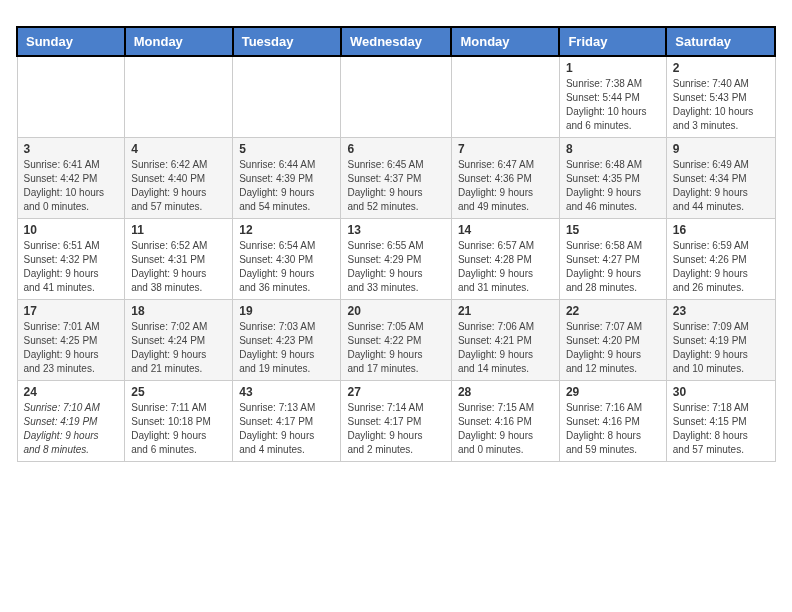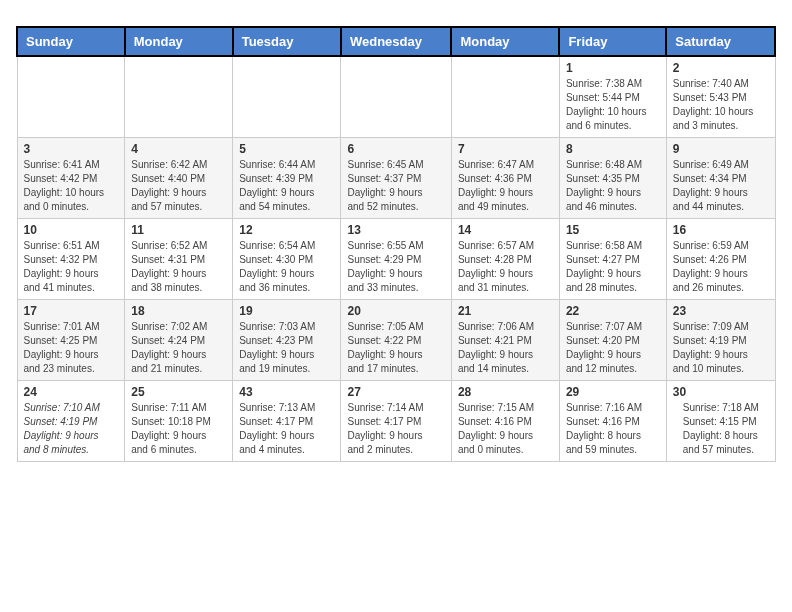--- a/index.html
+++ b/index.html
@@ -322,20 +322,20 @@
         </td>
         <td>
           <div class="day-number">29</div>
           <div class="day-info" style="white-space: pre-line;">Sunrise: 7:16 AM
 Sunset: 4:16 PM
 Daylight: 8 hours
 and 59 minutes.</div>
         </td>
         <td>
           <div class="day-number">30</div>
-          <div class="day-info" style="white-space: pre-line; margin-left: 10px;">Sunrise: 7:18 AM
+          <div class="day-info" style="white-space: pre-line;">Sunrise: 7:18 AM
 Sunset: 4:15 PM
 Daylight: 8 hours
 and 57 minutes.</div>
         </td>
       </tr>
     </tbody>
 </table>
 
 </body></html>

